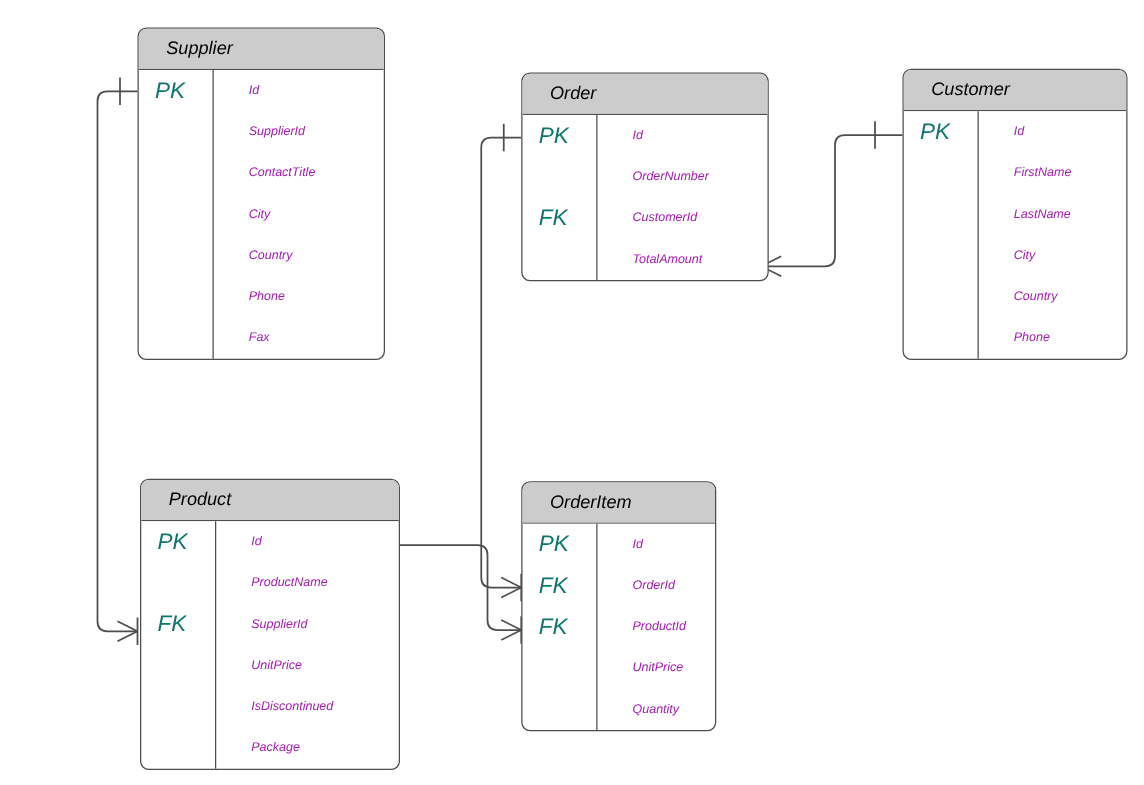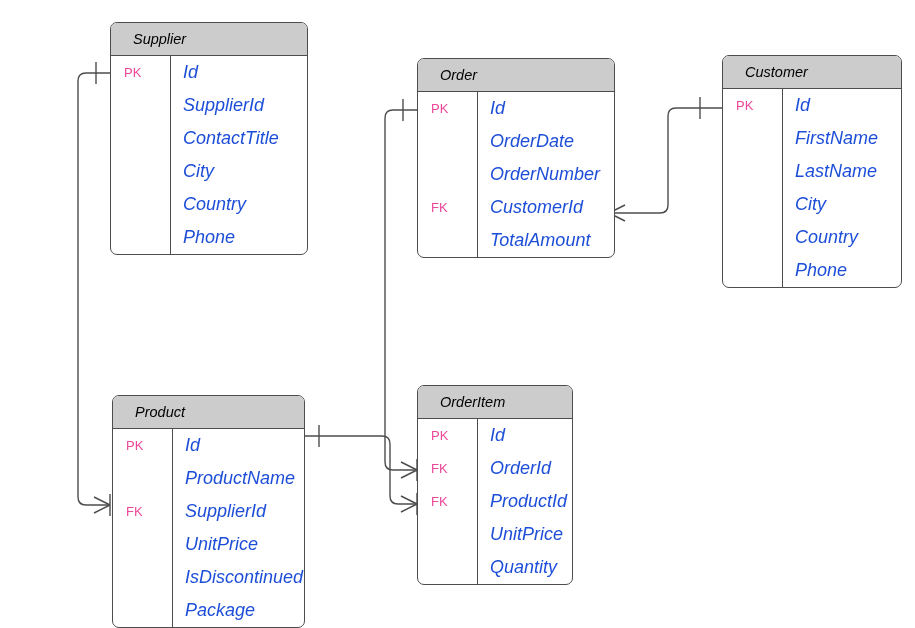--- a/index.html
+++ b/index.html
@@ -56,28 +56,29 @@
     height: 33px;
     display: flex;
     align-items: center;
     white-space: nowrap;
   }
   .attr-key {
     box-sizing: border-box;
     width: 59px;
     flex: 0 0 59px;
     padding-left: 13px;
-    font-size: 13px;
-    color: #ec4899;
-  }
-  .attr-name {
-    padding-left: 13px;
     font-style: italic;
     font-size: 18px;
-    color: #1d4ed8;
+    color: #0f766e;
+  }
+  .attr-name {
+    padding-left: 29px;
+    font-style: italic;
+    font-size: 10px;
+    color: #a21caf;
   }
   .col-divider {
     position: absolute;
     top: 0;
     bottom: 0;
     left: 59px;
     width: 1px;
     background: #4d4d4d;
   }
 </style>
@@ -140,38 +141,38 @@
             <span class="attr-name">City</span>
           </div>
           <div class="attr-row">
             <span class="attr-key"></span>
             <span class="attr-name">Country</span>
           </div>
           <div class="attr-row">
             <span class="attr-key"></span>
             <span class="attr-name">Phone</span>
           </div>
+          <div class="attr-row">
+            <span class="attr-key"></span>
+            <span class="attr-name">Fax</span>
+          </div>
         </div>
       </div>
       <div class="entity" style="left: 417px; top: 58px; width: 198px;">
         <div class="entity-header">
           <span class="entity-title">Order</span>
         </div>
         <div class="entity-body">
           <div class="col-divider"></div>
           <div class="attr-row">
             <span class="attr-key">PK</span>
             <span class="attr-name">Id</span>
           </div>
           <div class="attr-row">
             <span class="attr-key"></span>
-            <span class="attr-name">OrderDate</span>
-          </div>
-          <div class="attr-row">
-            <span class="attr-key"></span>
             <span class="attr-name">OrderNumber</span>
           </div>
           <div class="attr-row">
             <span class="attr-key">FK</span>
             <span class="attr-name">CustomerId</span>
           </div>
           <div class="attr-row">
             <span class="attr-key"></span>
             <span class="attr-name">TotalAmount</span>
           </div>
@@ -202,21 +203,21 @@
           <div class="attr-row">
             <span class="attr-key"></span>
             <span class="attr-name">Country</span>
           </div>
           <div class="attr-row">
             <span class="attr-key"></span>
             <span class="attr-name">Phone</span>
           </div>
         </div>
       </div>
-      <div class="entity" style="left: 112px; top: 383px; width: 193px; margin-top: 12px;">
+      <div class="entity" style="left: 112px; top: 383px; width: 208px;">
         <div class="entity-header">
           <span class="entity-title">Product</span>
         </div>
         <div class="entity-body">
           <div class="col-divider"></div>
           <div class="attr-row">
             <span class="attr-key">PK</span>
             <span class="attr-name">Id</span>
           </div>
           <div class="attr-row">

